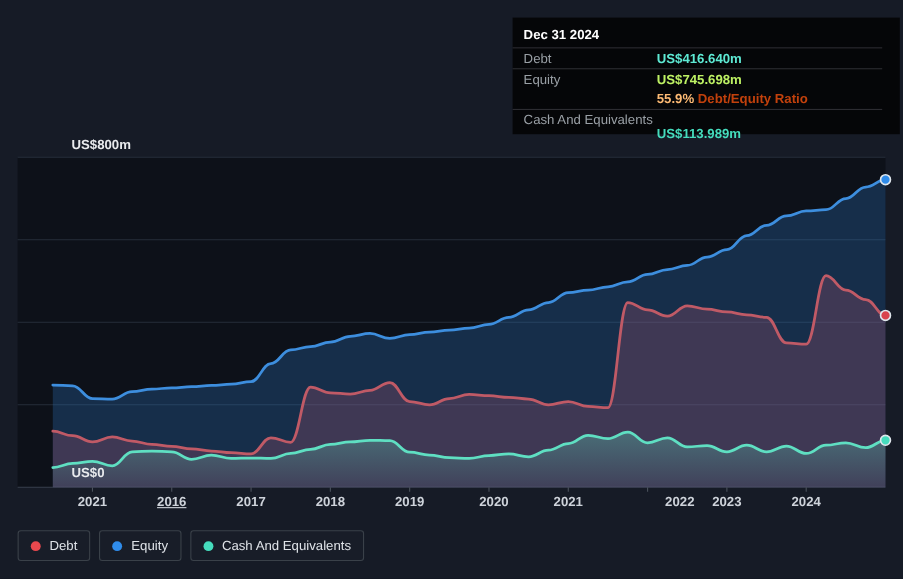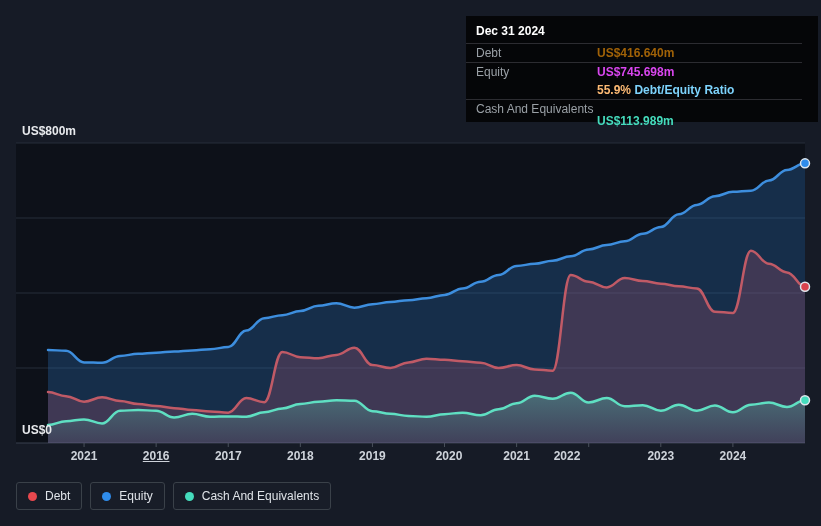--- a/index.html
+++ b/index.html
@@ -1,33 +1,33 @@
 <!DOCTYPE html>
 <html><head>
 <meta charset="utf-8">
 <style>
   html,body{margin:0;padding:0;background:#161b26;}
   .stage{position:relative;width:821px;height:526px;background:#161b26;
          font-family:"Liberation Sans",sans-serif;overflow:hidden;}
   svg{position:absolute;left:0;top:0;}
-  .y-label{position:absolute;color:#e8eaed;font-size:12px;font-weight:bold;}
+  .y-label{position:absolute;color:#e8eaed;font-size:12px;font-weight:bold;margin-left:43px;}
   .y-label.top{left:22px;top:124px;}
   .y-label.bottom{left:22px;top:423px;}
   .x-tick-label{position:absolute;top:449px;width:44px;margin-left:-22px;
                 text-align:center;color:#ced3da;font-size:12px;font-weight:bold;}
   
   .tooltip{position:absolute;left:466px;top:16px;width:352px;background:#050608;
            box-sizing:border-box;padding:2px 16px 4px 0;}
   .tt-header{color:#ffffff;font-size:12px;font-weight:bold;padding:6px 10px 5px 10px;}
   .tt-divider{height:1px;background:#2c2c31;margin:0;}
   .tt-row{display:flex;align-items:center;height:18px;padding:0 10px;}
   .tt-row .tt-label{width:121px;flex:0 0 121px;color:#9aa0a6;font-size:12px;}
   .tt-row .tt-value{font-size:12px;font-weight:bold;}
   .tt-ratio-bold{color:#fdba74;font-size:12px;font-weight:bold;}
-  .tt-ratio-rest{color:#7dd3fc;font-size:12px;font-weight:bold;}
+  .tt-ratio-rest{color:#c2410c;font-size:12px;font-weight:bold;}
   
   .legend{position:absolute;left:16px;top:482px;display:flex;gap:8px;}
   .legend-chip{display:flex;align-items:center;height:26px;padding:0 11px;
                border:1px solid #3a4149;border-radius:3px;background:rgba(255,255,255,0.01);
                cursor:pointer;}
   .legend-dot{width:9px;height:9px;border-radius:50%;margin-right:8px;flex:0 0 9px;}
   .legend-text{color:#dfe3e8;font-size:12px;}
 </style>
 </head>
 <body>
@@ -72,36 +72,36 @@
   <div class="y-label bottom">US$0</div>
 
   <div id="x-ticks">
       <span class="x-tick-label" style="left: 84.0476px;">2021</span>
       <span class="x-tick-label" style="left: 156.143px; text-decoration: underline;">2016</span>
       <span class="x-tick-label" style="left: 228.238px;">2017</span>
       <span class="x-tick-label" style="left: 300.333px;">2018</span>
       <span class="x-tick-label" style="left: 372.429px;">2019</span>
       <span class="x-tick-label" style="left: 449px;">2020</span>
       <span class="x-tick-label" style="left: 516.619px;">2021</span>
-      <span class="x-tick-label" style="left: 567px;">2022</span>
+      <span class="x-tick-label" style="left: 618px;">2022</span>
       <span class="x-tick-label" style="left: 660.81px;">2023</span>
       <span class="x-tick-label" style="left: 732.905px;">2024</span>
     </div>
 
   <div class="tooltip">
     <div class="tt-header">Dec 31 2024</div>
     <div class="tt-divider"></div>
     <div class="tt-row">
       <span class="tt-label">Debt</span>
-      <span class="tt-value" style="color: #a16207;">US$416.640m</span>
+      <span class="tt-value" style="color: #5eead4;">US$416.640m</span>
     </div>
     <div class="tt-divider"></div>
     <div class="tt-row">
       <span class="tt-label">Equity</span>
-      <span class="tt-value" style="color: #d946ef;">US$745.698m</span>
+      <span class="tt-value" style="color: #bef264;">US$745.698m</span>
     </div>
     <div class="tt-row">
       <span class="tt-label"></span>
       <span class="tt-value"><span class="tt-ratio-bold">55.9%</span>&nbsp;<span class="tt-ratio-rest">Debt/Equity Ratio</span></span>
     </div>
     <div class="tt-divider"></div>
     <div class="tt-row">
       <span class="tt-label">Cash And Equivalents</span>
       <span class="tt-value" style="color: rgb(69, 220, 189); margin-top: 24px;">US$113.989m</span>
     </div>

